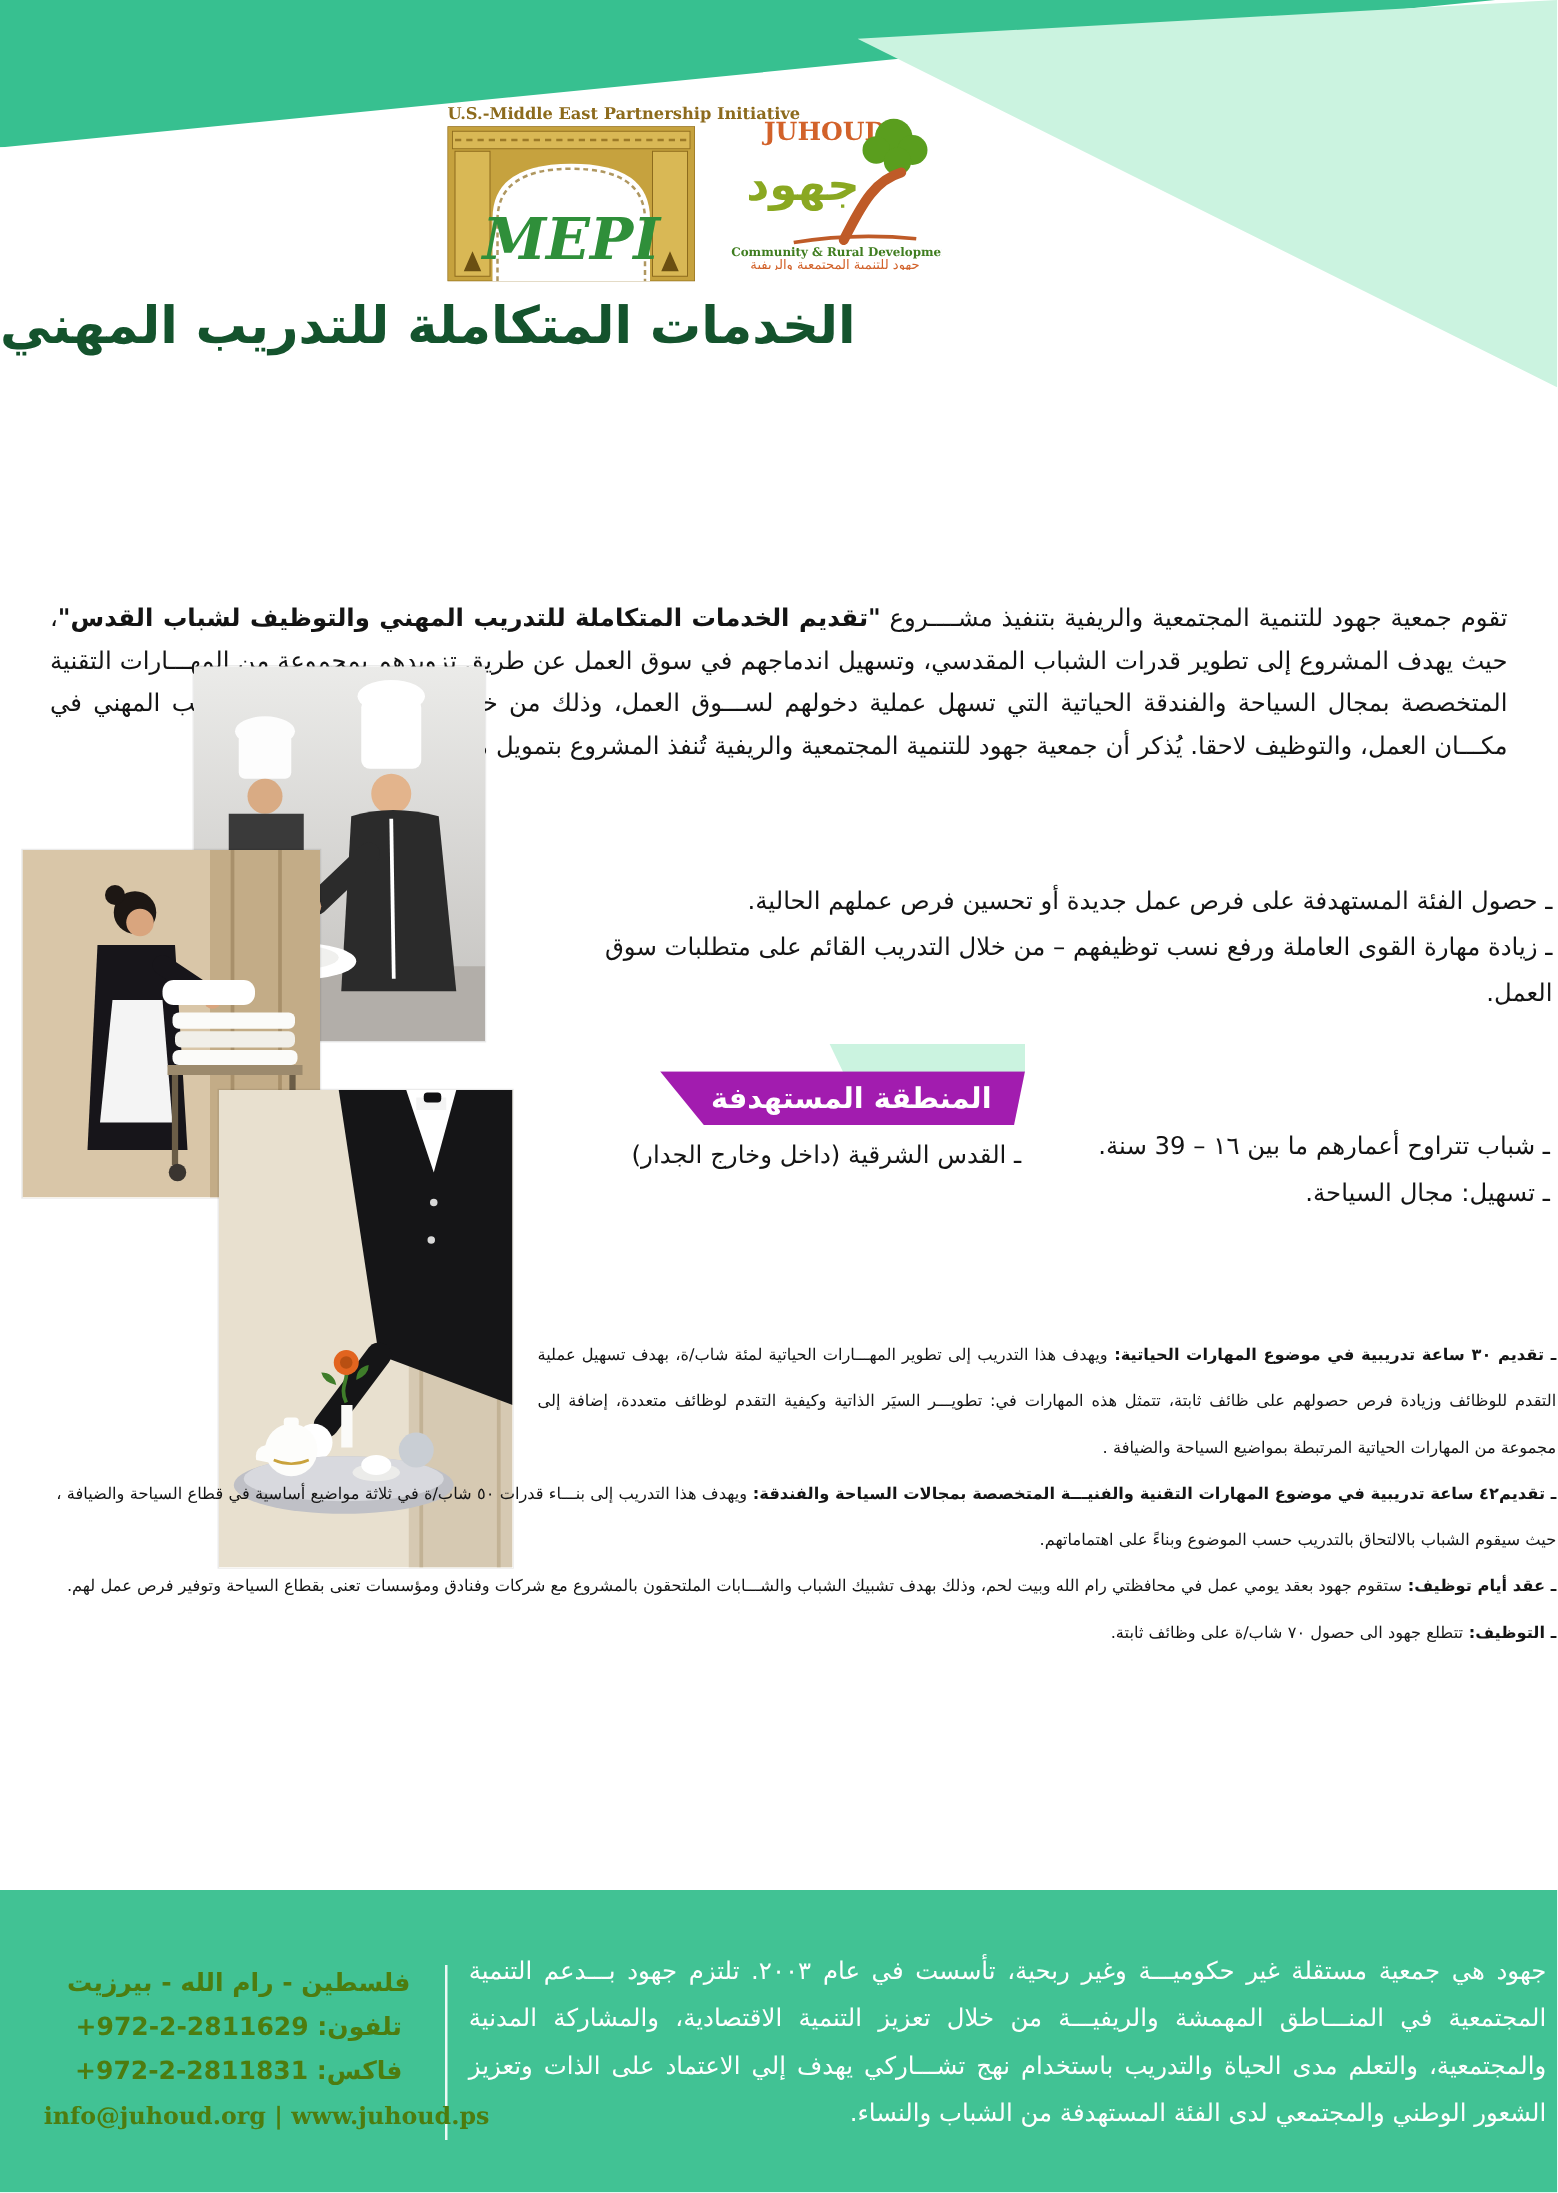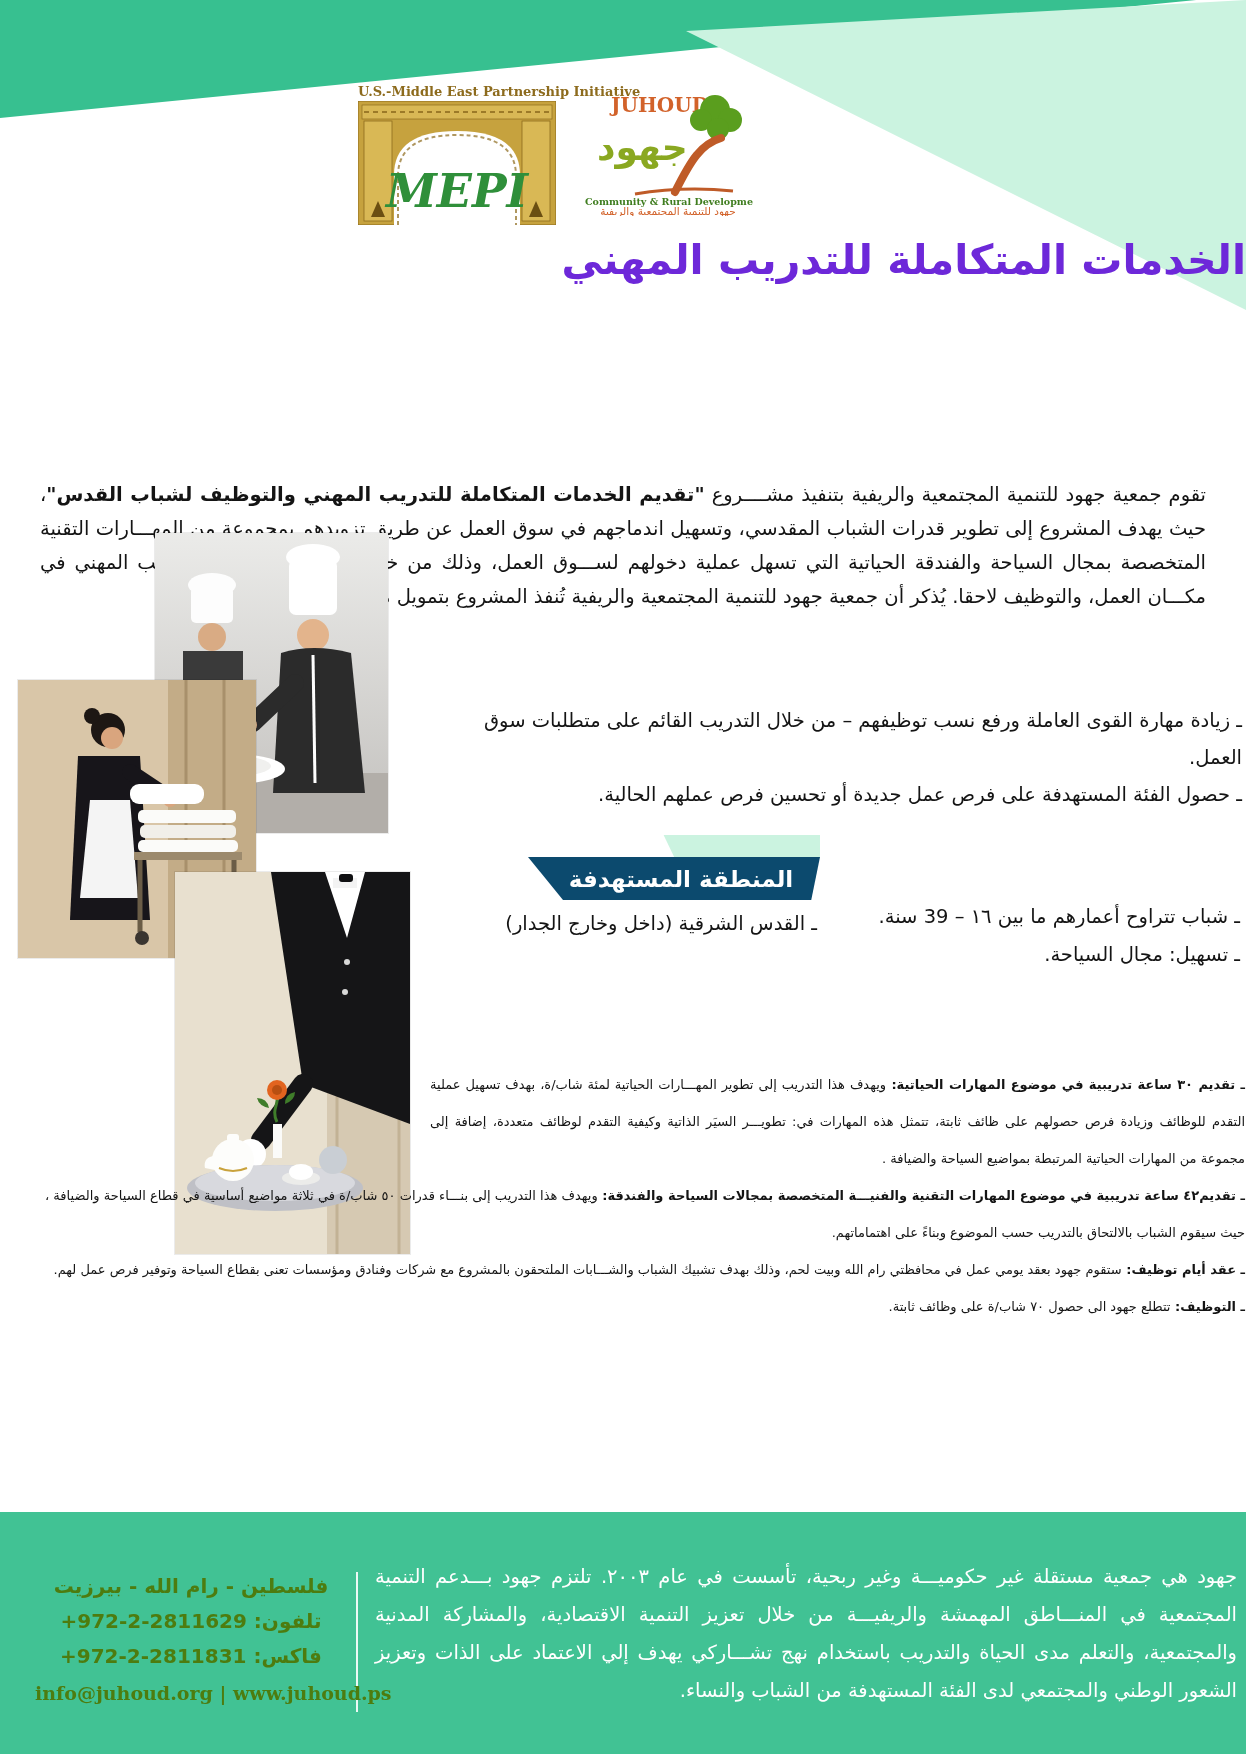--- a/index.html
+++ b/index.html
@@ -10,27 +10,27 @@
   
   .deco-green{position:absolute;top:0;left:0;width:1246px;height:118px;
     background:#37c090;clip-path:polygon(0 0,96% 0,0 100%);}
   .deco-mint{position:absolute;top:0;right:0;width:560px;height:310px;
     background:#cbf3e0;clip-path:polygon(0 10%,100% 0,100% 100%);}
   
   .mepi{position:absolute;left:358px;top:84px;width:198px;text-align:center;}
   .mepi-tagline{font-family:"DejaVu Serif",serif;font-weight:bold;font-size:13px;color:#8d6b1d;margin-bottom:2px;white-space:nowrap;}
   .juhoud{position:absolute;left:583px;top:88px;width:170px;}
   
-  .title{position:absolute;top:232px;left:0;width:1246px;text-align:right;
-    color:#6d28d9;font-weight:700;font-size:41px;line-height:1.38;margin:0;}
+  .title{position:absolute;top:232px;left:0;width:1246px;text-align:left;
+    color:#14532d;font-weight:700;font-size:41px;line-height:1.38;margin:0;}
   
   .ribbon{position:absolute;}
   .rib-accent{position:absolute;background:#cbf3e0;
     clip-path:polygon(15% 0,100% 0,100% 100%,21% 100%);}
-  .rib-bar{position:absolute;background:#0c4a6e;color:#ffffff;font-weight:700;
+  .rib-bar{position:absolute;background:#a21caf;color:#ffffff;font-weight:700;
     clip-path:polygon(0 0,100% 0,100% 100%,13% 100%);
     display:flex;align-items:center;justify-content:center;padding-left:14px;box-sizing:border-box;}
   .rib-bar.floating{clip-path:polygon(0 0,100% 0,97% 100%,12% 100%);}
   
   .rtl{direction:rtl;unicode-bidi:embed;}
   .body-text{font-size:19.5px;line-height:34px;text-align:justify;}
   .bold{font-weight:700;}
   .p-about{position:absolute;top:458px;left:40px;width:1166px;}
   .expected-bullets{position:absolute;top:702px;left:430px;width:812px;font-size:19.5px;line-height:37px;text-align:right;}
   .area-bullet{position:absolute;top:906px;left:455px;width:362px;font-size:19.5px;line-height:36px;text-align:right;}
@@ -182,22 +182,22 @@
       <circle cx="102" cy="218" r="5" fill="#b84f12"></circle>
       <path d="M94 236 q-10 -2 -12 -10 q10 0 12 10 M110 232 q10 -4 10 -12 q-10 2 -10 12" fill="#3f7d2a"></path>
     </svg>
   </div>
 
   <div class="ribbon">
     
     
   </div>
   <div class="expected-bullets rtl">
+    <div>ـ حصول الفئة المستهدفة على فرص عمل جديدة أو تحسين فرص عملهم الحالية.</div>
     <div>ـ زيادة مهارة القوى العاملة ورفع نسب توظيفهم – من خلال التدريب القائم على متطلبات سوق العمل.</div>
-    <div>ـ حصول الفئة المستهدفة على فرص عمل جديدة أو تحسين فرص عملهم الحالية.</div>
   </div>
 
   <div class="ribbon" style="left:528px;top:835px;width:292px;height:66px;">
     <div class="rib-accent" style="top:0;right:0;width:184px;height:23px;"></div>
     <div class="rib-bar floating" style="top:22px;left:0;width:292px;height:43px;font-size:23px;">المنطقة المستهدفة</div>
   </div>
   <div class="area-bullet rtl">
     <div>ـ القدس الشرقية (داخل وخارج الجدار)</div>
   </div>
 

